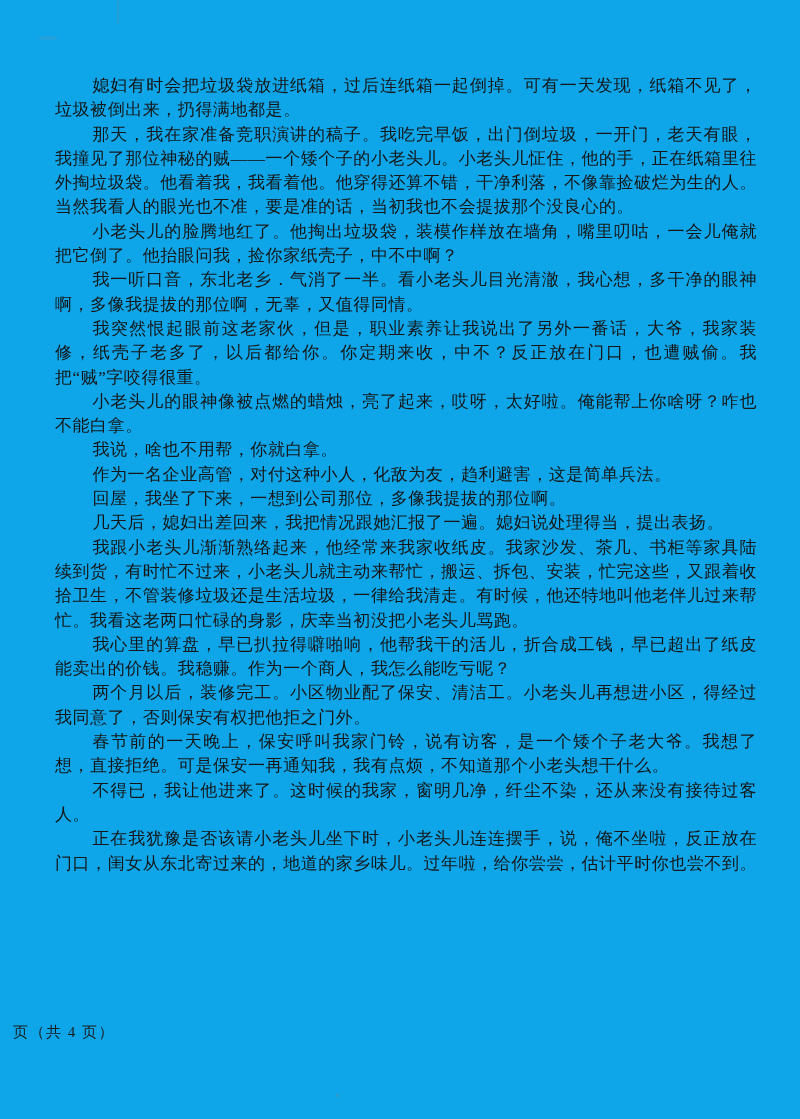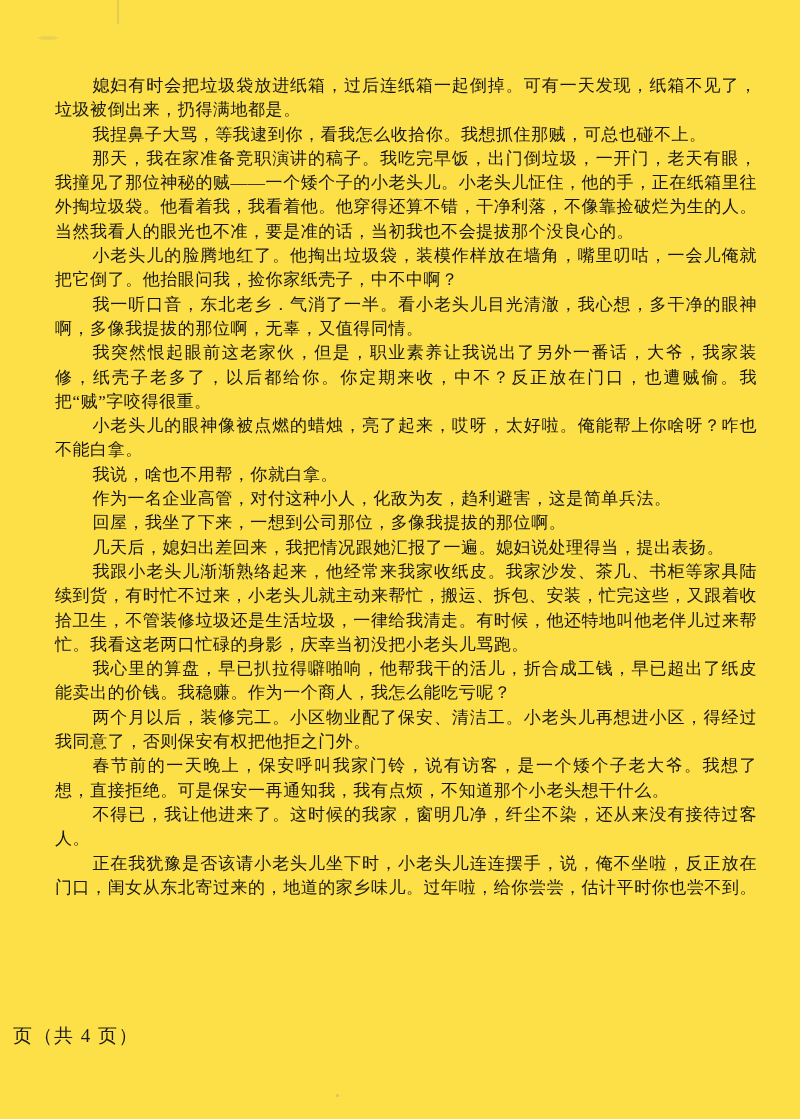--- a/index.html
+++ b/index.html
@@ -4,21 +4,21 @@
 <style>
   html, body {
     margin: 0;
     padding: 0;
     background: #ffffff;
   }
   .sheet {
     position: relative;
     width: 800px;
     height: 1119px;
-    background: #fde047;
+    background: #0ea5e9;
     overflow: hidden;
     font-family: "Liberation Serif", "DejaVu Serif", serif;
     color: #161616;
   }
   
   .artifact { position: absolute; pointer-events: none; }
   .artifact-line {
     left: 117px; top: 0; width: 2px; height: 24px;
     background: rgba(130,130,130,0.22);
   }
@@ -46,37 +46,36 @@
     line-height: 24.3px;
     letter-spacing: 0.55px;
     font-weight: 500;
     text-align: justify;
     color: #161616;
   }
   .footer {
     position: absolute;
     left: 13px;
     top: 1023px;
-    font-size: 19px;
+    font-size: 15px;
     letter-spacing: 1.5px;
     color: #1c1c1c;
     font-weight: 500;
   }
 </style>
 </head>
 <body>
 
 <div class="sheet">
   <div class="artifact artifact-line"></div>
   <div class="artifact artifact-smudge"></div>
   <div class="artifact artifact-dot"></div>
 
   <main class="body-text" id="paragraph-container">
       <p class="para">媳妇有时会把垃圾袋放进纸箱，过后连纸箱一起倒掉。可有一天发现，纸箱不见了，垃圾被倒出来，扔得满地都是。</p>
-      <p class="para">我捏鼻子大骂，等我逮到你，看我怎么收拾你。我想抓住那贼，可总也碰不上。</p>
       <p class="para">那天，我在家准备竞职演讲的稿子。我吃完早饭，出门倒垃圾，一开门，老天有眼，我撞见了那位神秘的贼——一个矮个子的小老头儿。小老头儿怔住，他的手，正在纸箱里往外掏垃圾袋。他看着我，我看着他。他穿得还算不错，干净利落，不像靠捡破烂为生的人。当然我看人的眼光也不准，要是准的话，当初我也不会提拔那个没良心的。</p>
       <p class="para">小老头儿的脸腾地红了。他掏出垃圾袋，装模作样放在墙角，嘴里叨咕，一会儿俺就把它倒了。他抬眼问我，捡你家纸壳子，中不中啊？</p>
       <p class="para">我一听口音，东北老乡．气消了一半。看小老头儿目光清澈，我心想，多干净的眼神啊，多像我提拔的那位啊，无辜，又值得同情。</p>
       <p class="para">我突然恨起眼前这老家伙，但是，职业素养让我说出了另外一番话，大爷，我家装修，纸壳子老多了，以后都给你。你定期来收，中不？反正放在门口，也遭贼偷。我把“贼”字咬得很重。</p>
       <p class="para">小老头儿的眼神像被点燃的蜡烛，亮了起来，哎呀，太好啦。俺能帮上你啥呀？咋也不能白拿。</p>
       <p class="para">我说，啥也不用帮，你就白拿。</p>
       <p class="para">作为一名企业高管，对付这种小人，化敌为友，趋利避害，这是简单兵法。</p>
       <p class="para">回屋，我坐了下来，一想到公司那位，多像我提拔的那位啊。</p>
       <p class="para">几天后，媳妇出差回来，我把情况跟她汇报了一遍。媳妇说处理得当，提出表扬。</p>
       <p class="para">我跟小老头儿渐渐熟络起来，他经常来我家收纸皮。我家沙发、茶几、书柜等家具陆续到货，有时忙不过来，小老头儿就主动来帮忙，搬运、拆包、安装，忙完这些，又跟着收拾卫生，不管装修垃圾还是生活垃圾，一律给我清走。有时候，他还特地叫他老伴儿过来帮忙。我看这老两口忙碌的身影，庆幸当初没把小老头儿骂跑。</p>

